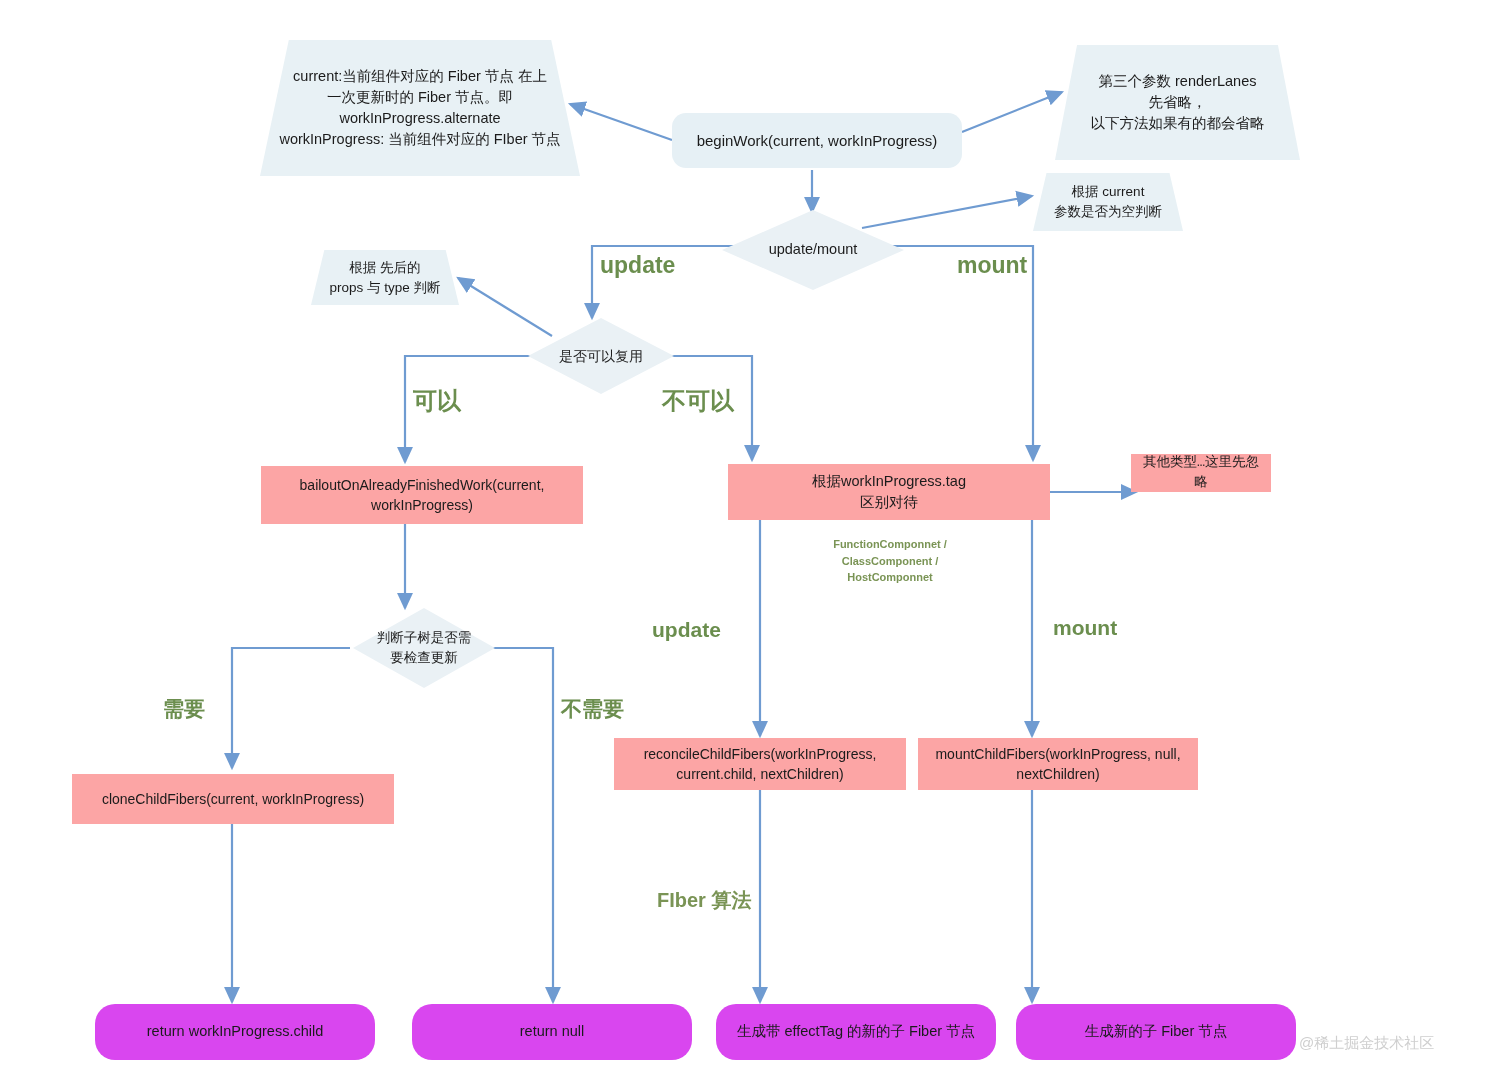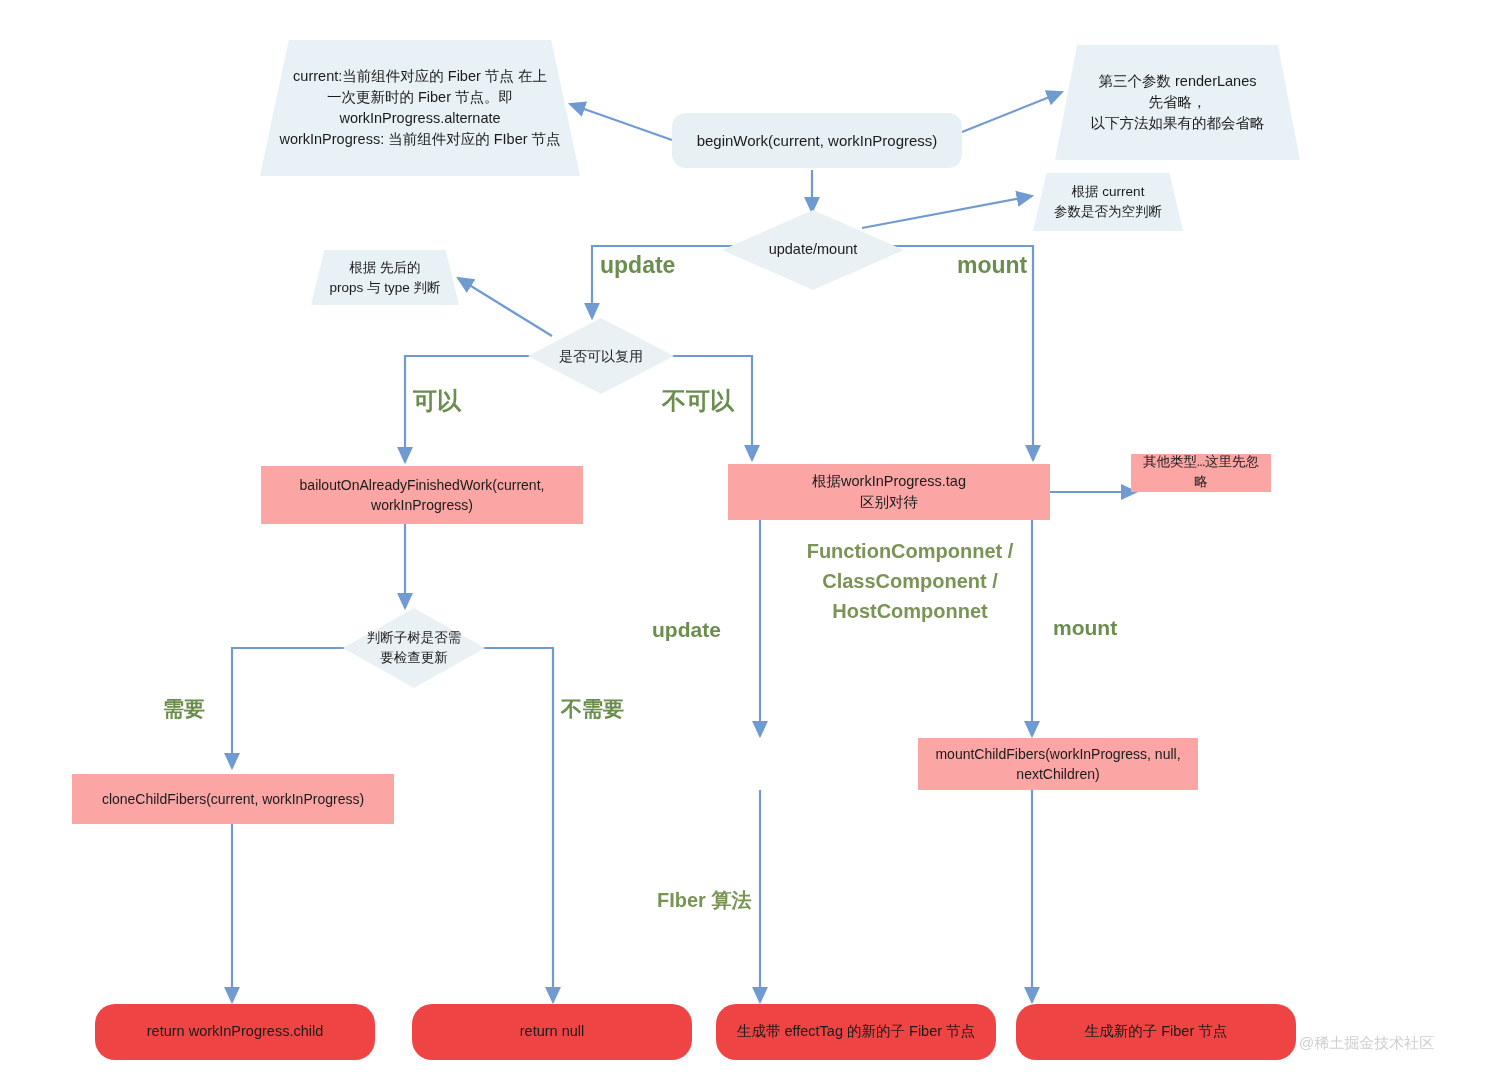--- a/index.html
+++ b/index.html
@@ -33,21 +33,21 @@
     justify-content: center;
     text-align: center;
     color: #1b1b1b;
     background: #e8f1f5;
     line-height: 1.45;
     white-space: pre-line;
     padding: 4px 10px;
   }
   .rect      { background: #fca5a5; }
   .round     { background: #e6f0f5; border-radius: 14px; text-align: right; }
-  .round-lg  { background: #ef4444; border-radius: 20px; }
+  .round-lg  { background: #d946ef; border-radius: 20px; }
   .trap      { background: transparent; }
   .trap .trap-bg {
     position: absolute;
     left: 0; top: 0; right: 0; bottom: 0;
     background: #e8f1f5;
     clip-path: polygon(9% 0%, 91% 0%, 100% 100%, 0% 100%);
   }
   .trap .trap-txt { position: relative; z-index: 2; }
   .diamond   { background: transparent; }
   .diamond .dia-bg {
@@ -177,30 +177,34 @@
 
   <div class="node rect" style="left:728px; top:464px; width:322px; height:56px; font-size:14.5px;">
     <span>根据workInProgress.tag
 区别对待</span>
   </div>
 
   <div class="node rect" style="left:1131px; top:454px; width:140px; height:38px; font-size:13.5px;font-family:Liberation Mono, monospace;">
     <span>其他类型…这里先忽略</span>
   </div>
 
-  <div class="node diamond" style="left:343px; top:608px; width:142px; height:80px; font-size:13.5px;">
+  <div class="node diamond" style="left:353px; top:608px; width:142px; height:80px; font-size:13.5px;">
     <span class="dia-bg"></span>
     <span class="dia-txt">判断子树是否需
 要检查更新</span>
   </div>
 
   <div class="node rect" style="left:72px; top:774px; width:322px; height:50px; font-size:14px;">
     <span>cloneChildFibers(current, workInProgress)</span>
   </div>
 
+  <div class="node rect" style="left:614px; top:738px; width:292px; height:52px; font-size:14px;">
+    <span>reconcileChildFibers(workInProgress,
+current.child, nextChildren)</span>
+  </div>
 
   <div class="node rect" style="left:918px; top:738px; width:280px; height:52px; font-size:14px;">
     <span>mountChildFibers(workInProgress, null,
 nextChildren)</span>
   </div>
 
   <div class="node round-lg" style="left:95px; top:1004px; width:280px; height:56px; font-size:14.5px;">
     <span>return workInProgress.child</span>
   </div>
 
@@ -225,21 +229,21 @@
   <div class="edge-label" style="left:662px; top:385px; font-size:24px;">不可以</div>
 
   <div class="edge-label" style="left:163px; top:695px; font-size:21px;">需要</div>
 
   <div class="edge-label" style="left:561px; top:695px; font-size:21px;">不需要</div>
 
   <div class="edge-label" style="left:652px; top:618px; font-size:21px;">update</div>
 
   <div class="edge-label" style="left:1053px; top:616px; font-size:21px;">mount</div>
 
-  <div class="note-green" style="left:760px; top:536px; width:260px; font-size:20px; white-space:pre-line;margin-left:20px;">FunctionComponnet /
+  <div class="note-green" style="left:760px; top:536px; width:260px; font-size:11px; white-space:pre-line;">FunctionComponnet /
 ClassComponent /
 HostComponnet</div>
 
   <div class="note-green" style="left:657px; top:885px; width:150px; font-size:20px; text-align:left;">FIber 算法</div>
 
   <div class="watermark" style="left:1299px; top:1034px;">@稀土掘金技术社区</div>
 
 </div>
 
 </body></html>

